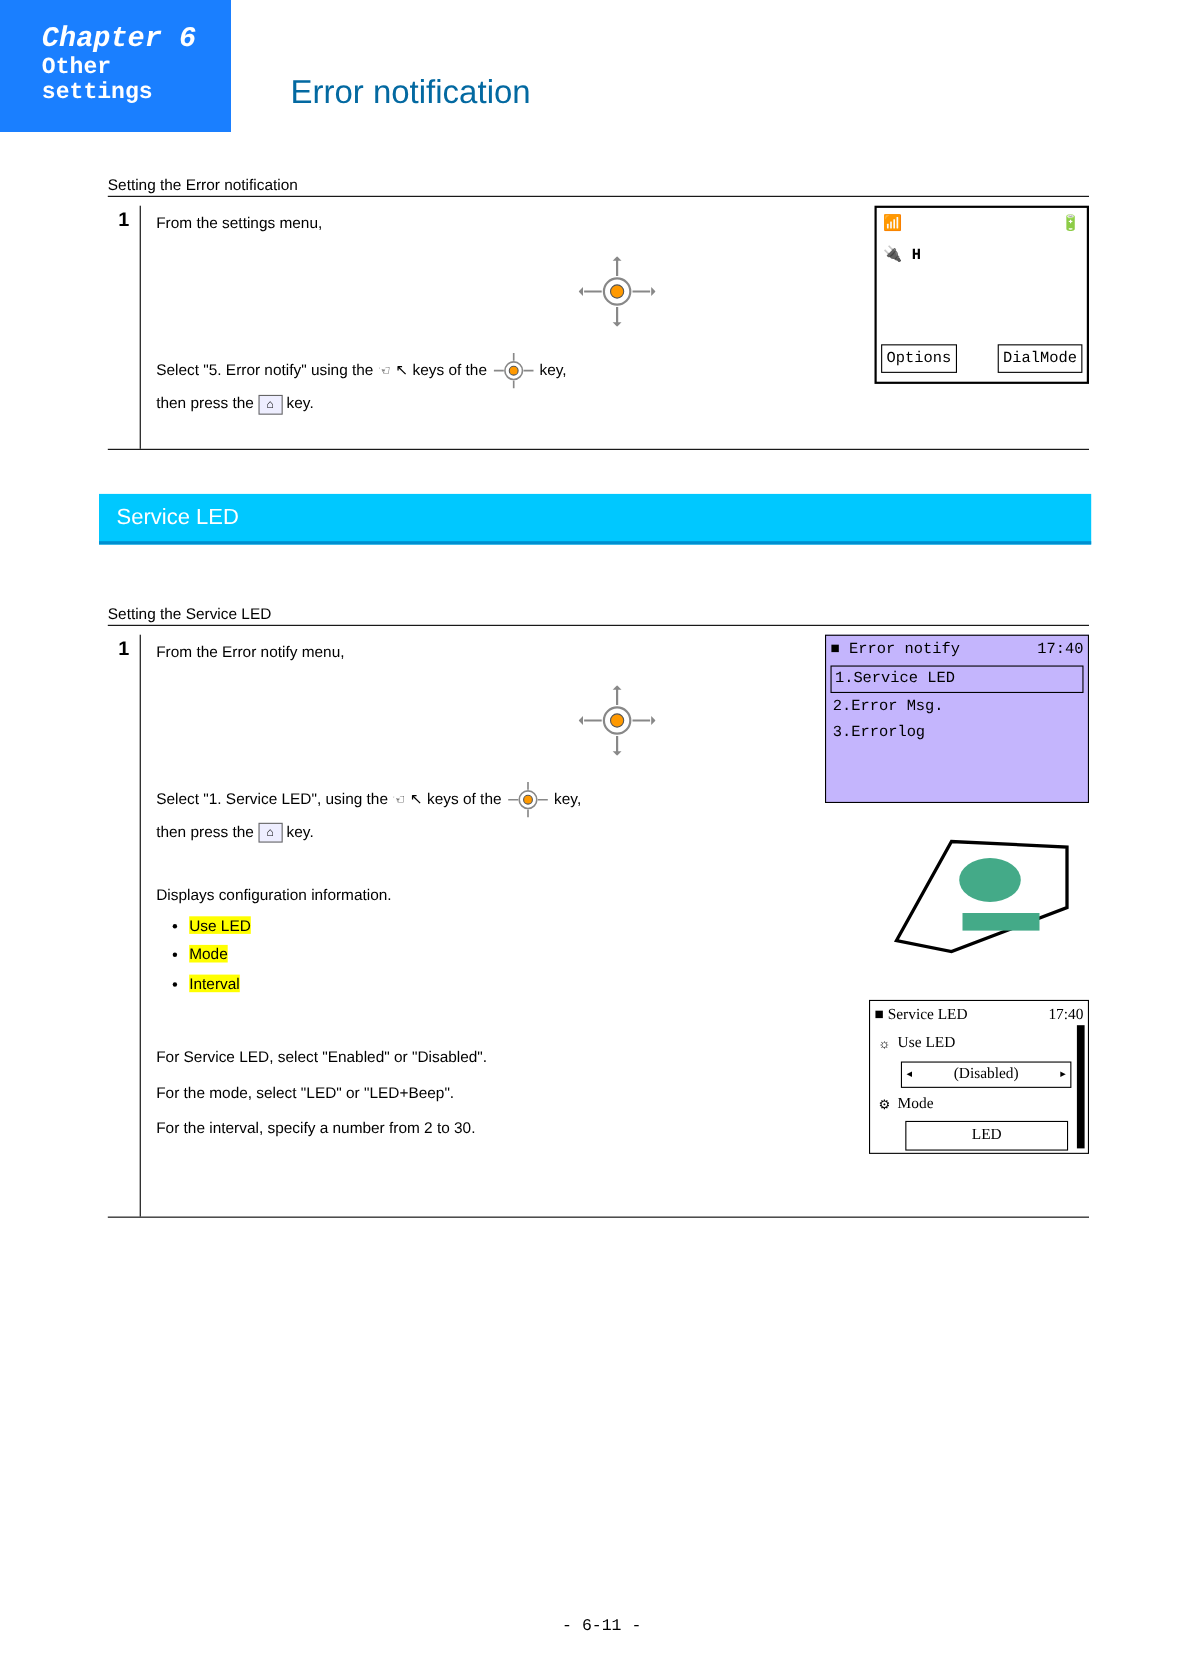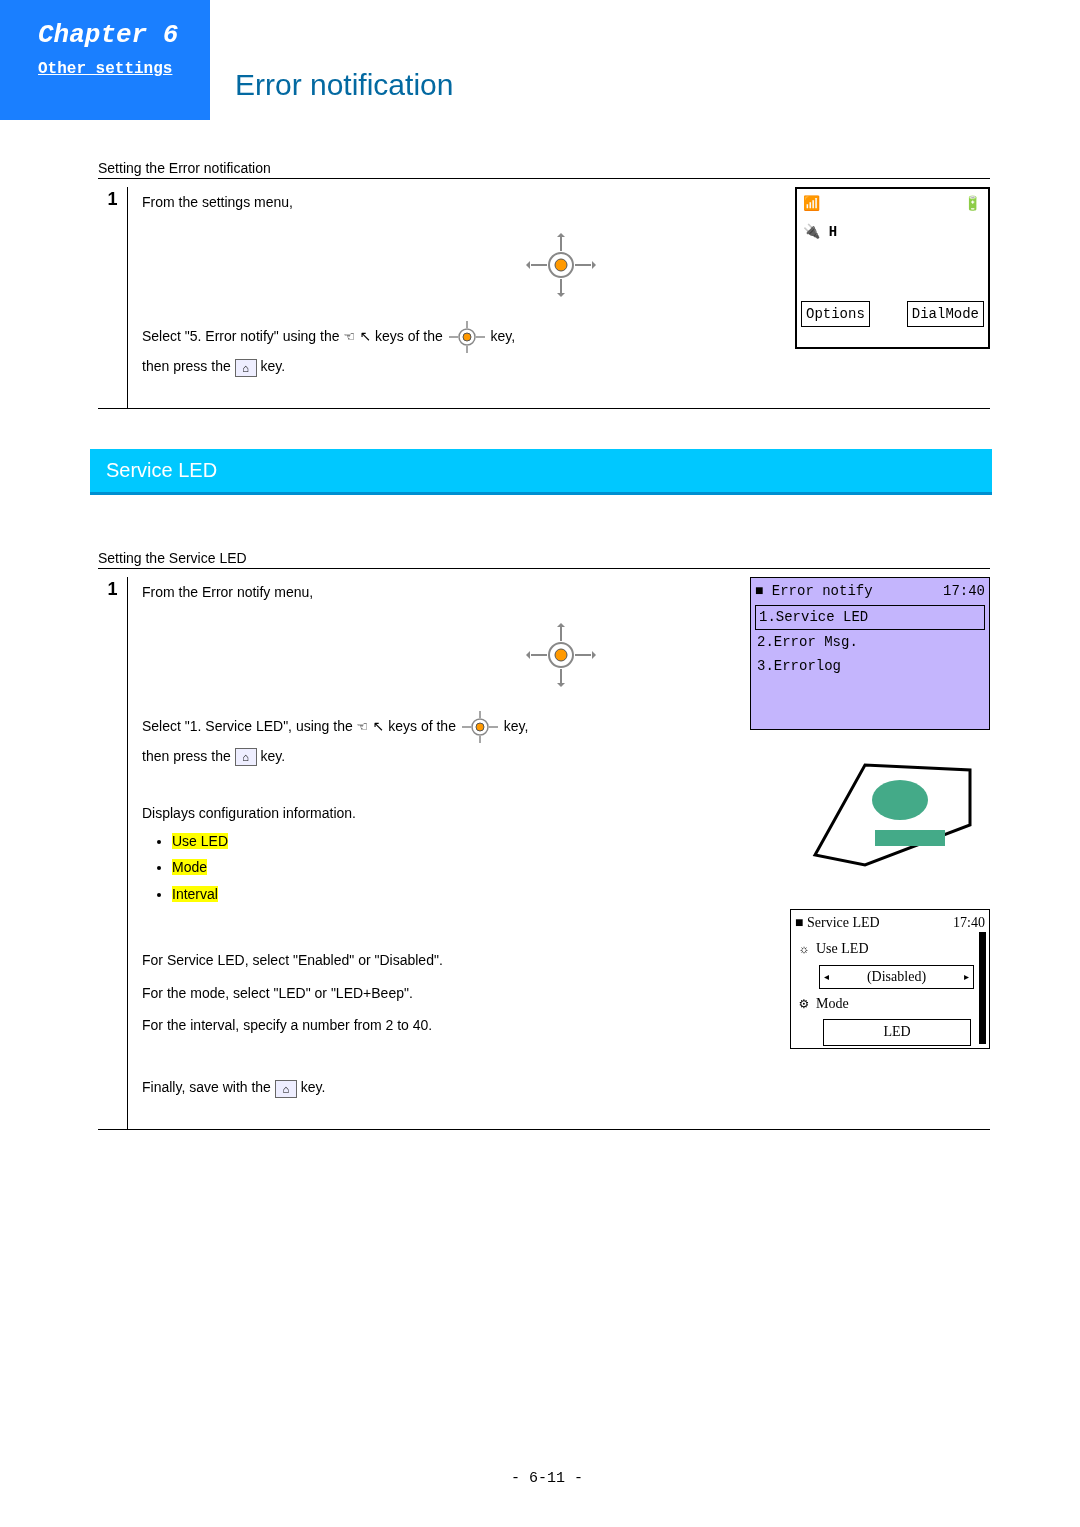--- a/index.html
+++ b/index.html
@@ -7,39 +7,38 @@
     font-family: Arial, sans-serif;
     background: #fff;
     width: 1080px;
     min-height: 1527px;
     position: relative;
   }
   .header {
     display: flex;
     align-items: stretch;
     height: 120px;
+    gap: 29px;
   }
   .chapter-block {
     background: #1a7fff;
     color: #fff;
     padding: 20px 18px 18px 38px;
     width: 210px;
   }
   .chapter-title {
     font-family: "Courier New", monospace;
     font-weight: bold;
     font-size: 26px;
     font-style: italic;
   }
   .chapter-sub {
     font-family: "Courier New", monospace;
     font-weight: bold;
-    font-size: 16px;
-    margin-top: 10px;
-    text-decoration: underline;
+    font-size: 21px;
   }
   .main-title {
     color: #0369a1;
     font-size: 30px;
     font-weight: normal;
     padding-left: 25px;
     align-self: flex-end;
     padding-bottom: 18px;
   }
   .content {
@@ -90,21 +89,21 @@
     display: flex;
     justify-content: space-between;
     padding: 4px 6px;
   }
   .sb-slot {
     padding: 2px 6px;
     font-weight: bold;
   }
   .sb-bottom {
     position: absolute;
-    bottom: 20px;
+    bottom: 8px;
     left: 4px;
     right: 4px;
     display: flex;
     justify-content: space-between;
     align-items: center;
   }
   .sb-btn {
     border: 1px solid #000;
     padding: 1px 4px;
     font-family: "Courier New", monospace;
@@ -347,26 +346,23 @@
           <li><span class="hl">Mode</span></li>
           <li><span class="hl">Interval</span></li>
         </ul>
 
 
         <div style="height:26px"></div>
         <div>For Service LED, select "Enabled" or "Disabled".</div>
         <div style="height:10px"></div>
         <div>For the mode, select "LED" or "LED+Beep".</div>
         <div style="height:10px"></div>
-        <div>For the interval, specify a number from 2 to 40.</div>
+        <div>For the interval, specify a number from 2 to 30.</div>
 
         <div style="height:40px"></div>
-        <div>
-          <span>Finally, save with the </span><span class="inline-icon">⌂</span><span> key.</span>
-        </div>
 
         <div class="screen2">
           <div class="s2-title">
               <span>■ <span>Error notify</span></span>
               <span>17:40</span>
             </div>
           <div class="s2-sel">1.Service LED</div>
           <div class="s2-item">2.Error Msg.</div>
           <div class="s2-item">3.Errorlog</div>
           <div style="height:50px"></div>

